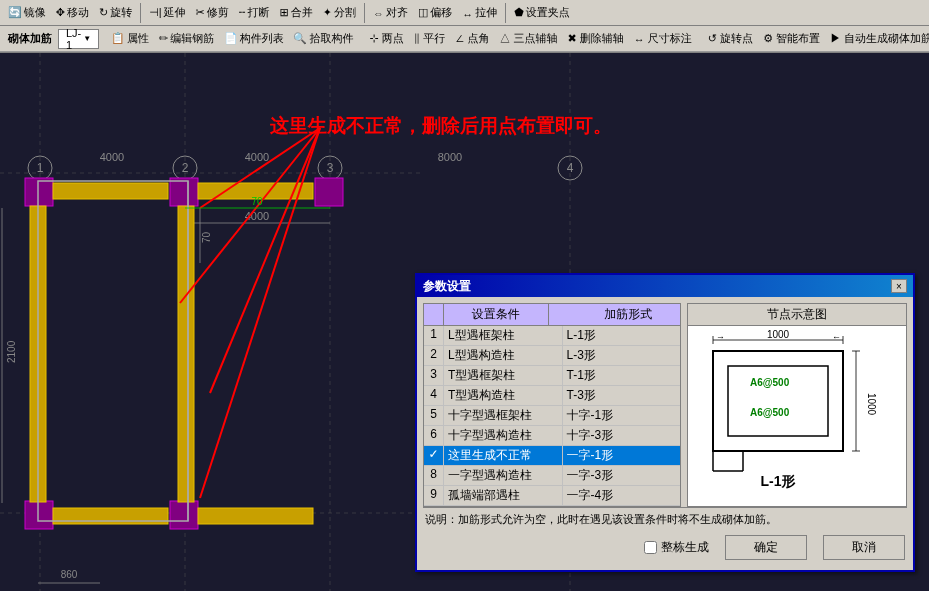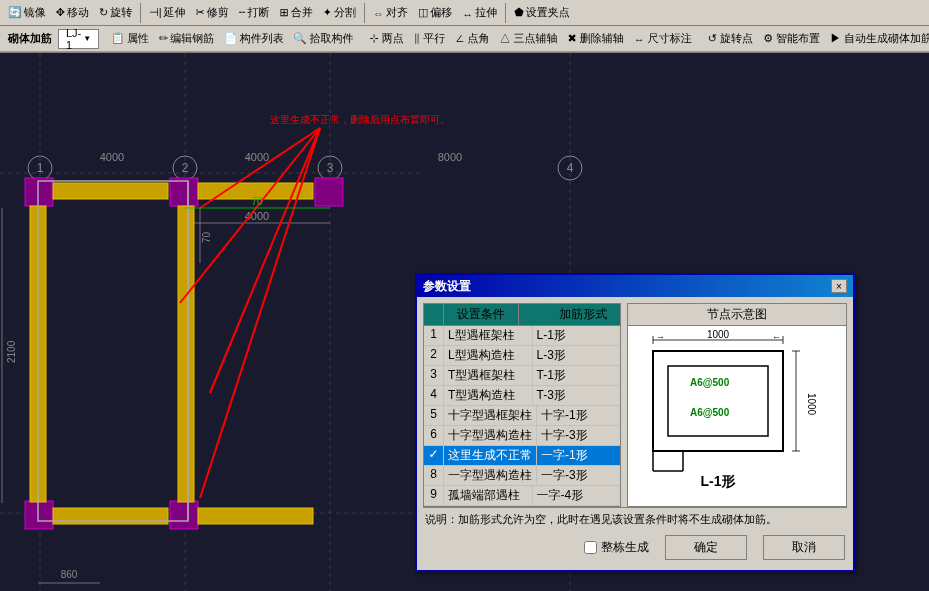--- a/index.html
+++ b/index.html
@@ -14,30 +14,30 @@
     .toolbar-dropdown { display: flex; align-items: center; background: white; border: 1px solid #808080; padding: 1px 7px; height: 20px; font-size: 11px; }
     .toolbar-dropdown-arrow { font-size: 8px; margin-left: 2px; }
 
     
     .main-area { position: relative; width: 929px; height: 539px; background: #1a1a2e; overflow: hidden; }
 
     
     .annotation { position: absolute; top: 55px; left: 220px; color: red; font-size: 13px; font-weight: bold; white-space: nowrap; z-index: 5; }
 
     
-    .dialog { position: absolute; top: 220px; left: 415px; width: 440px; background: #d4d0c8; border: 2px solid #0000aa; box-shadow: 2px 2px 4px rgba(0,0,0,0.5); z-index: 100; }
+    .dialog { position: absolute; top: 220px; left: 415px; width: 500px; background: #d4d0c8; border: 2px solid #0000aa; box-shadow: 2px 2px 4px rgba(0,0,0,0.5); z-index: 100; }
     .dialog-titlebar { background: linear-gradient(to right, #0000aa, #1084d0); color: white; padding: 3px 6px; display: flex; align-items: center; justify-content: space-between; height: 22px; }
     .dialog-title { font-size: 12px; font-weight: bold; }
     .dialog-close-btn { background: #d4d0c8; border: 1px solid #808080; width: 16px; height: 14px; display: flex; align-items: center; justify-content: center; cursor: pointer; font-size: 10px; color: black; }
     .dialog-body { padding: 6px; }
     .dialog-content { display: flex; gap: 6px; }
     
     
     .table-section { flex: 1; }
-    .table-header { display: flex; background: #0f766e; border: 1px solid #808080; border-bottom: none; }
+    .table-header { display: flex; background: #c4b5fd; border: 1px solid #808080; border-bottom: none; }
     .table-col-header { flex: 1; text-align: center; padding: 2px 4px; font-size: 12px; border-right: 1px solid #808080; }
     .table-col-header:last-child { border-right: none; padding-left: 32px; }
     .table-body { border: 1px solid #808080; }
     .table-row { display: flex; border-bottom: 1px solid #c0c0c0; cursor: pointer; }
     .table-row.selected { background: #0078d7; color: white; }
     .table-cell { flex: 1; padding: 1px 4px; font-size: 12px; border-right: 1px solid #c0c0c0; white-space: nowrap; }
     .table-cell:first-child { flex: 0 0 20px; text-align: center; }
     .table-cell.num { flex: 0 0 20px; }
     .table-cell:last-child { border-right: none; }
 
@@ -169,21 +169,21 @@
 
     <line x1="320" y1="75" x2="200" y2="155" stroke="red" stroke-width="2"></line>
     <line x1="320" y1="75" x2="180" y2="250" stroke="red" stroke-width="2"></line>
     <line x1="320" y1="75" x2="210" y2="340" stroke="red" stroke-width="2"></line>
     <line x1="320" y1="75" x2="200" y2="445" stroke="red" stroke-width="2"></line>
 
     <line x1="185" y1="155" x2="330" y2="155" stroke="#00cc00" stroke-width="0.8"></line>
     <text x="257" y="152" text-anchor="middle" fill="#00cc00" font-size="10">70</text>
   </svg>
 
-  <div class="annotation" style="color:red; font-size:10px; font-weight:normal; position:absolute; top:60px; left:270px; z-index:10;">这里生成不正常，删除后用点布置即可。</div>
+  <div class="annotation" style="color:red; font-size:19px; font-weight:bold; position:absolute; top:60px; left:270px; z-index:10;">这里生成不正常，删除后用点布置即可。</div>
 
   <div class="dialog">
 
     <div class="dialog-titlebar">
       <span class="dialog-title">参数设置</span>
       <span class="dialog-close-btn">×</span>
     </div>
 
     <div class="dialog-body">
       <div class="dialog-content">

